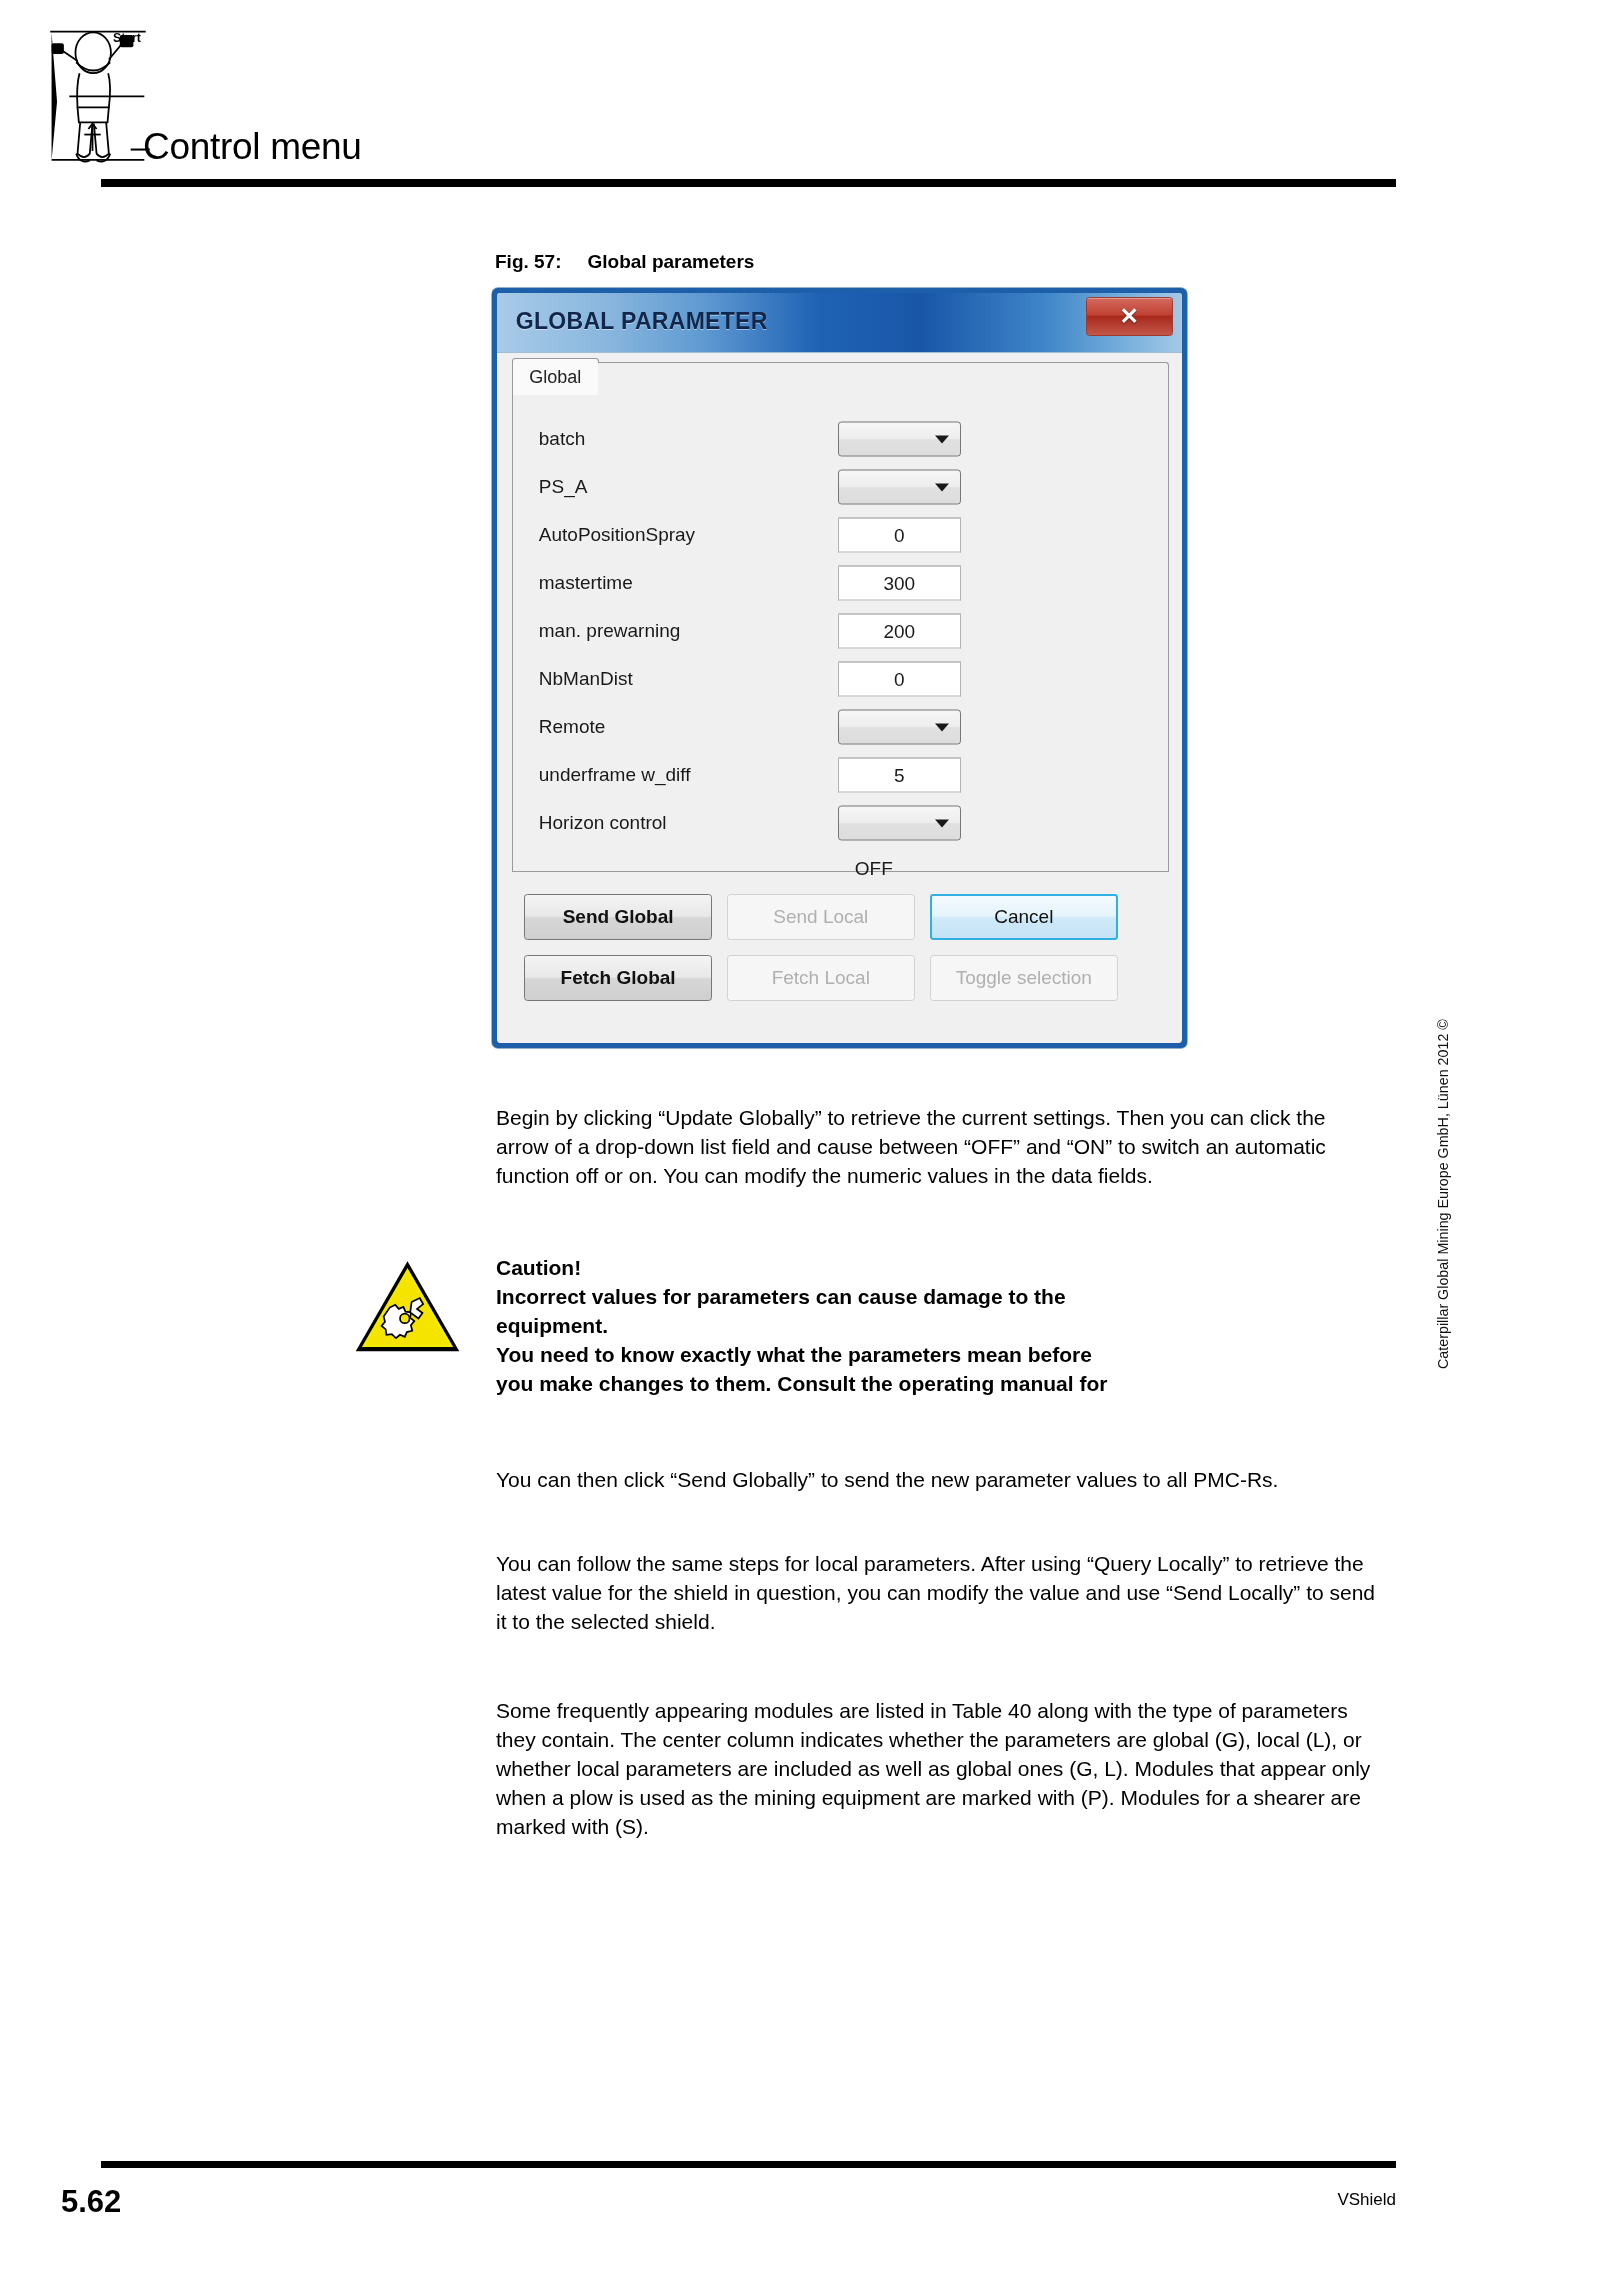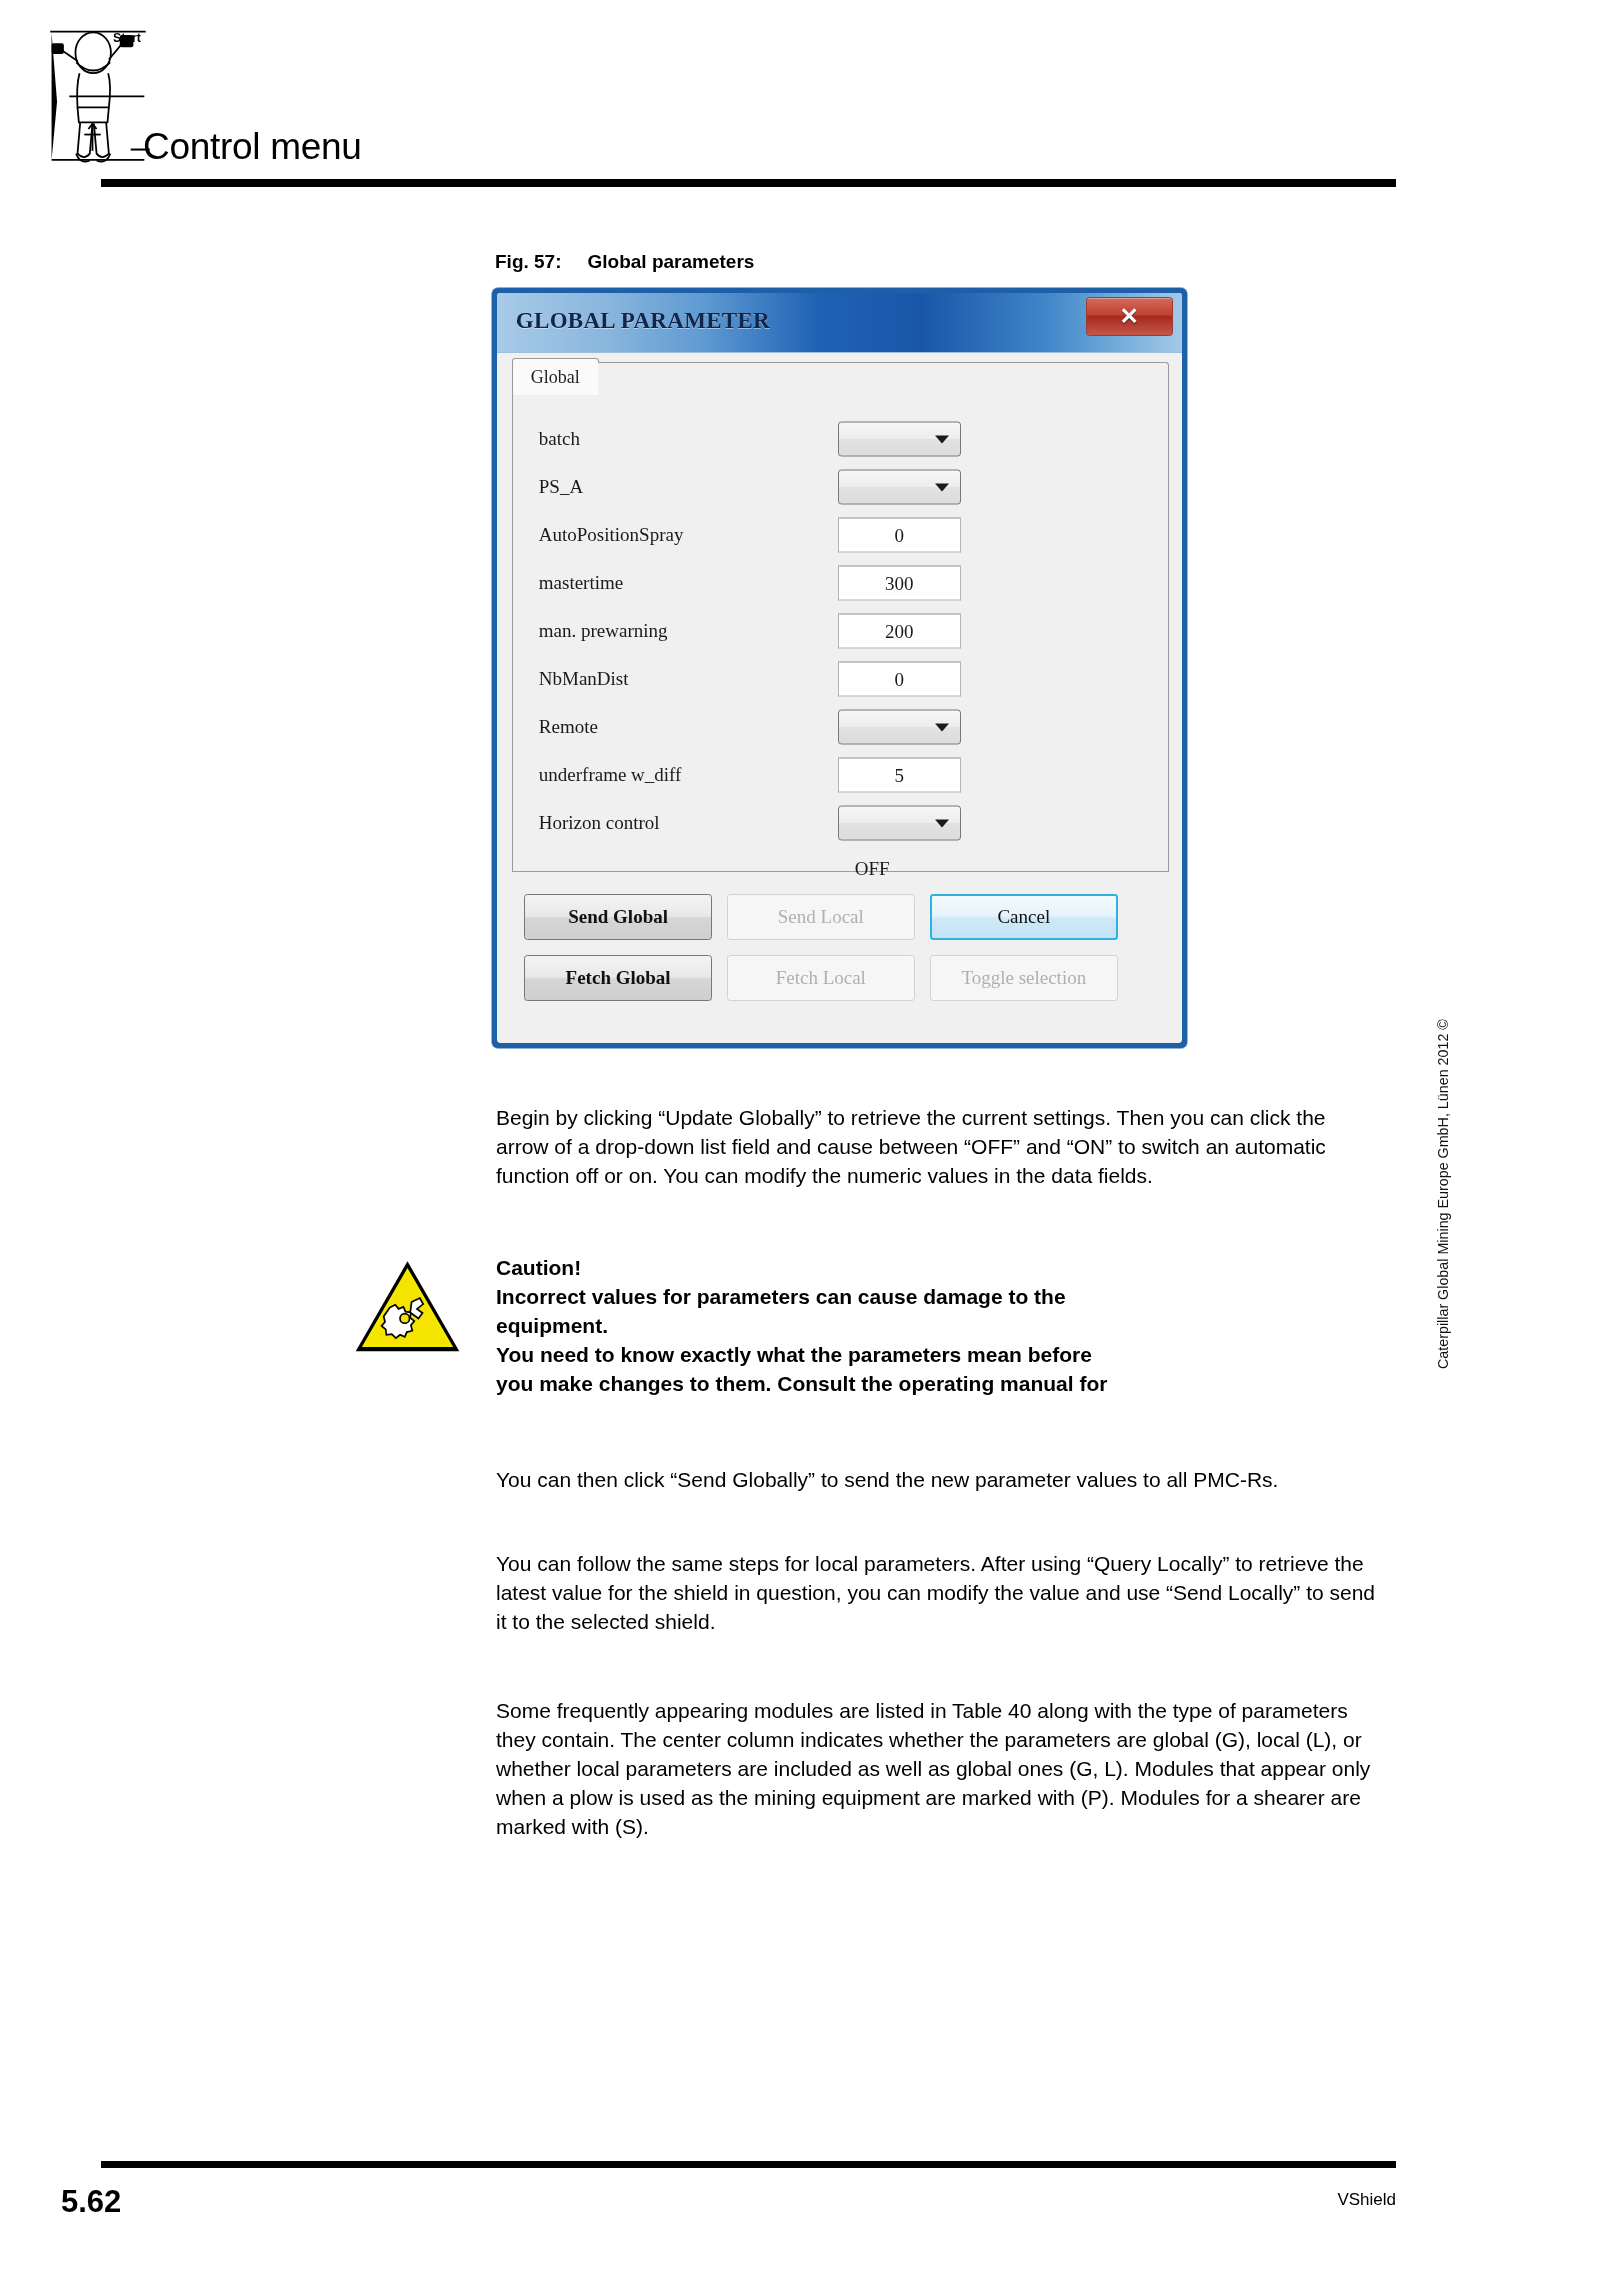--- a/index.html
+++ b/index.html
@@ -56,21 +56,20 @@
   
   #dialog-window {
     position: absolute;
     left: 492px; top: 288px;
     width: 695px; height: 760px;
     background: #1d5fa8;
     border-radius: 6.1px;
     padding: 4.8px;
     box-sizing: border-box;
     box-shadow: 0 0 0 0.7px #6e97c4;
-    font-family: Liberation Serif, serif;
   }
   #dialog-inner {
     position: relative;
     width: 100%; height: 100%;
     background: #f0f0f0;
     border-radius: 3.4px;
     overflow: hidden;
   }
   #dialog-titlebar {
     position: relative;

